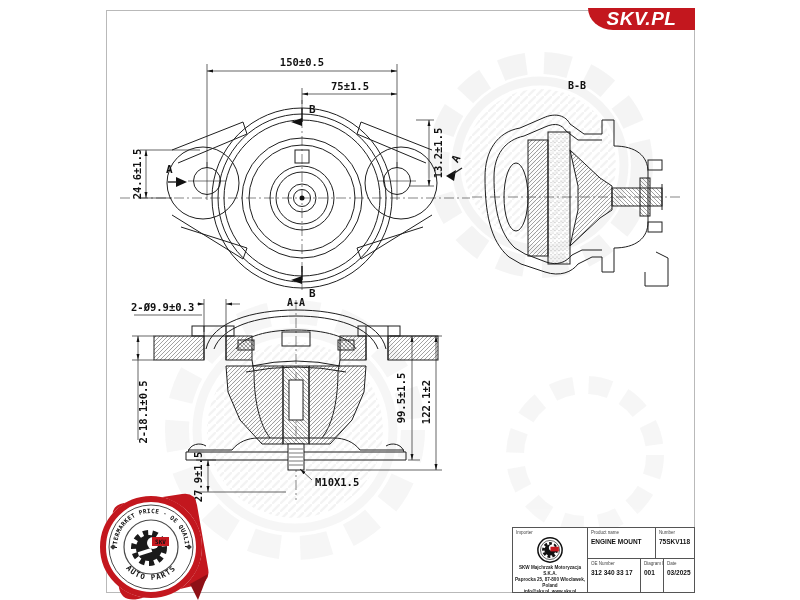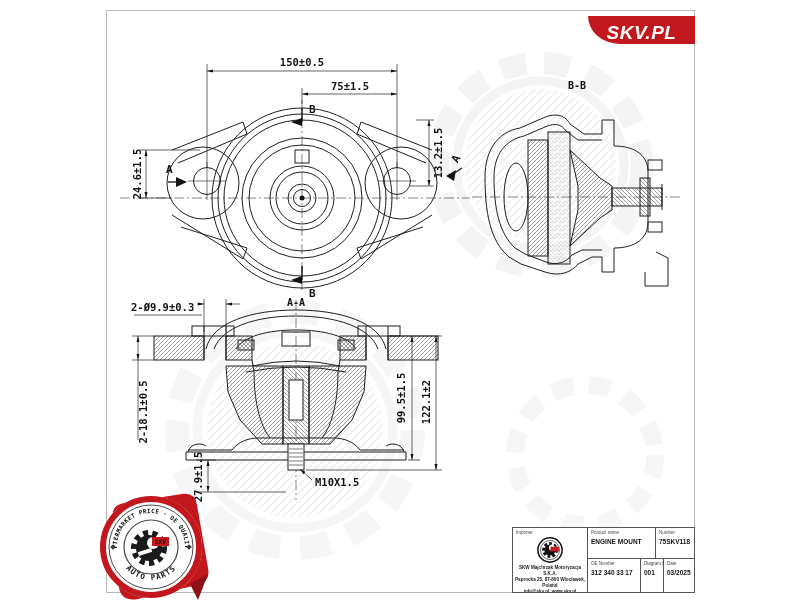--- a/index.html
+++ b/index.html
@@ -13,23 +13,23 @@
   }
   svg text{
     fill:#111;stroke:none;
     font-family:"DejaVu Sans Mono",monospace;font-weight:700;
   }
   .dimtext{font-size:10.5px;}
   .sectext{font-size:11px;}
   .seclabel{font-size:10px;}
   
   .brand-banner{
-    position:absolute;left:588px;top:16px;width:107px;height:28px;
+    position:absolute;left:588px;top:8px;width:107px;height:22px;
     background:#c3171e;border-bottom-left-radius:34px 30px;
-    display:flex;align-items:flex-end;justify-content:center;
+    display:flex;align-items:flex-start;justify-content:center;
   }
   .brand-banner span{
     color:#fff;font-weight:bold;font-style:italic;font-size:19px;
     letter-spacing:.5px;font-family:"Liberation Sans",sans-serif;
   }
   
   .title-block{
     position:absolute;left:512px;top:527px;width:183px;height:66px;
     border:1px solid #555;box-sizing:border-box;background:#fff;font-family:"Liberation Sans",sans-serif;
   }

